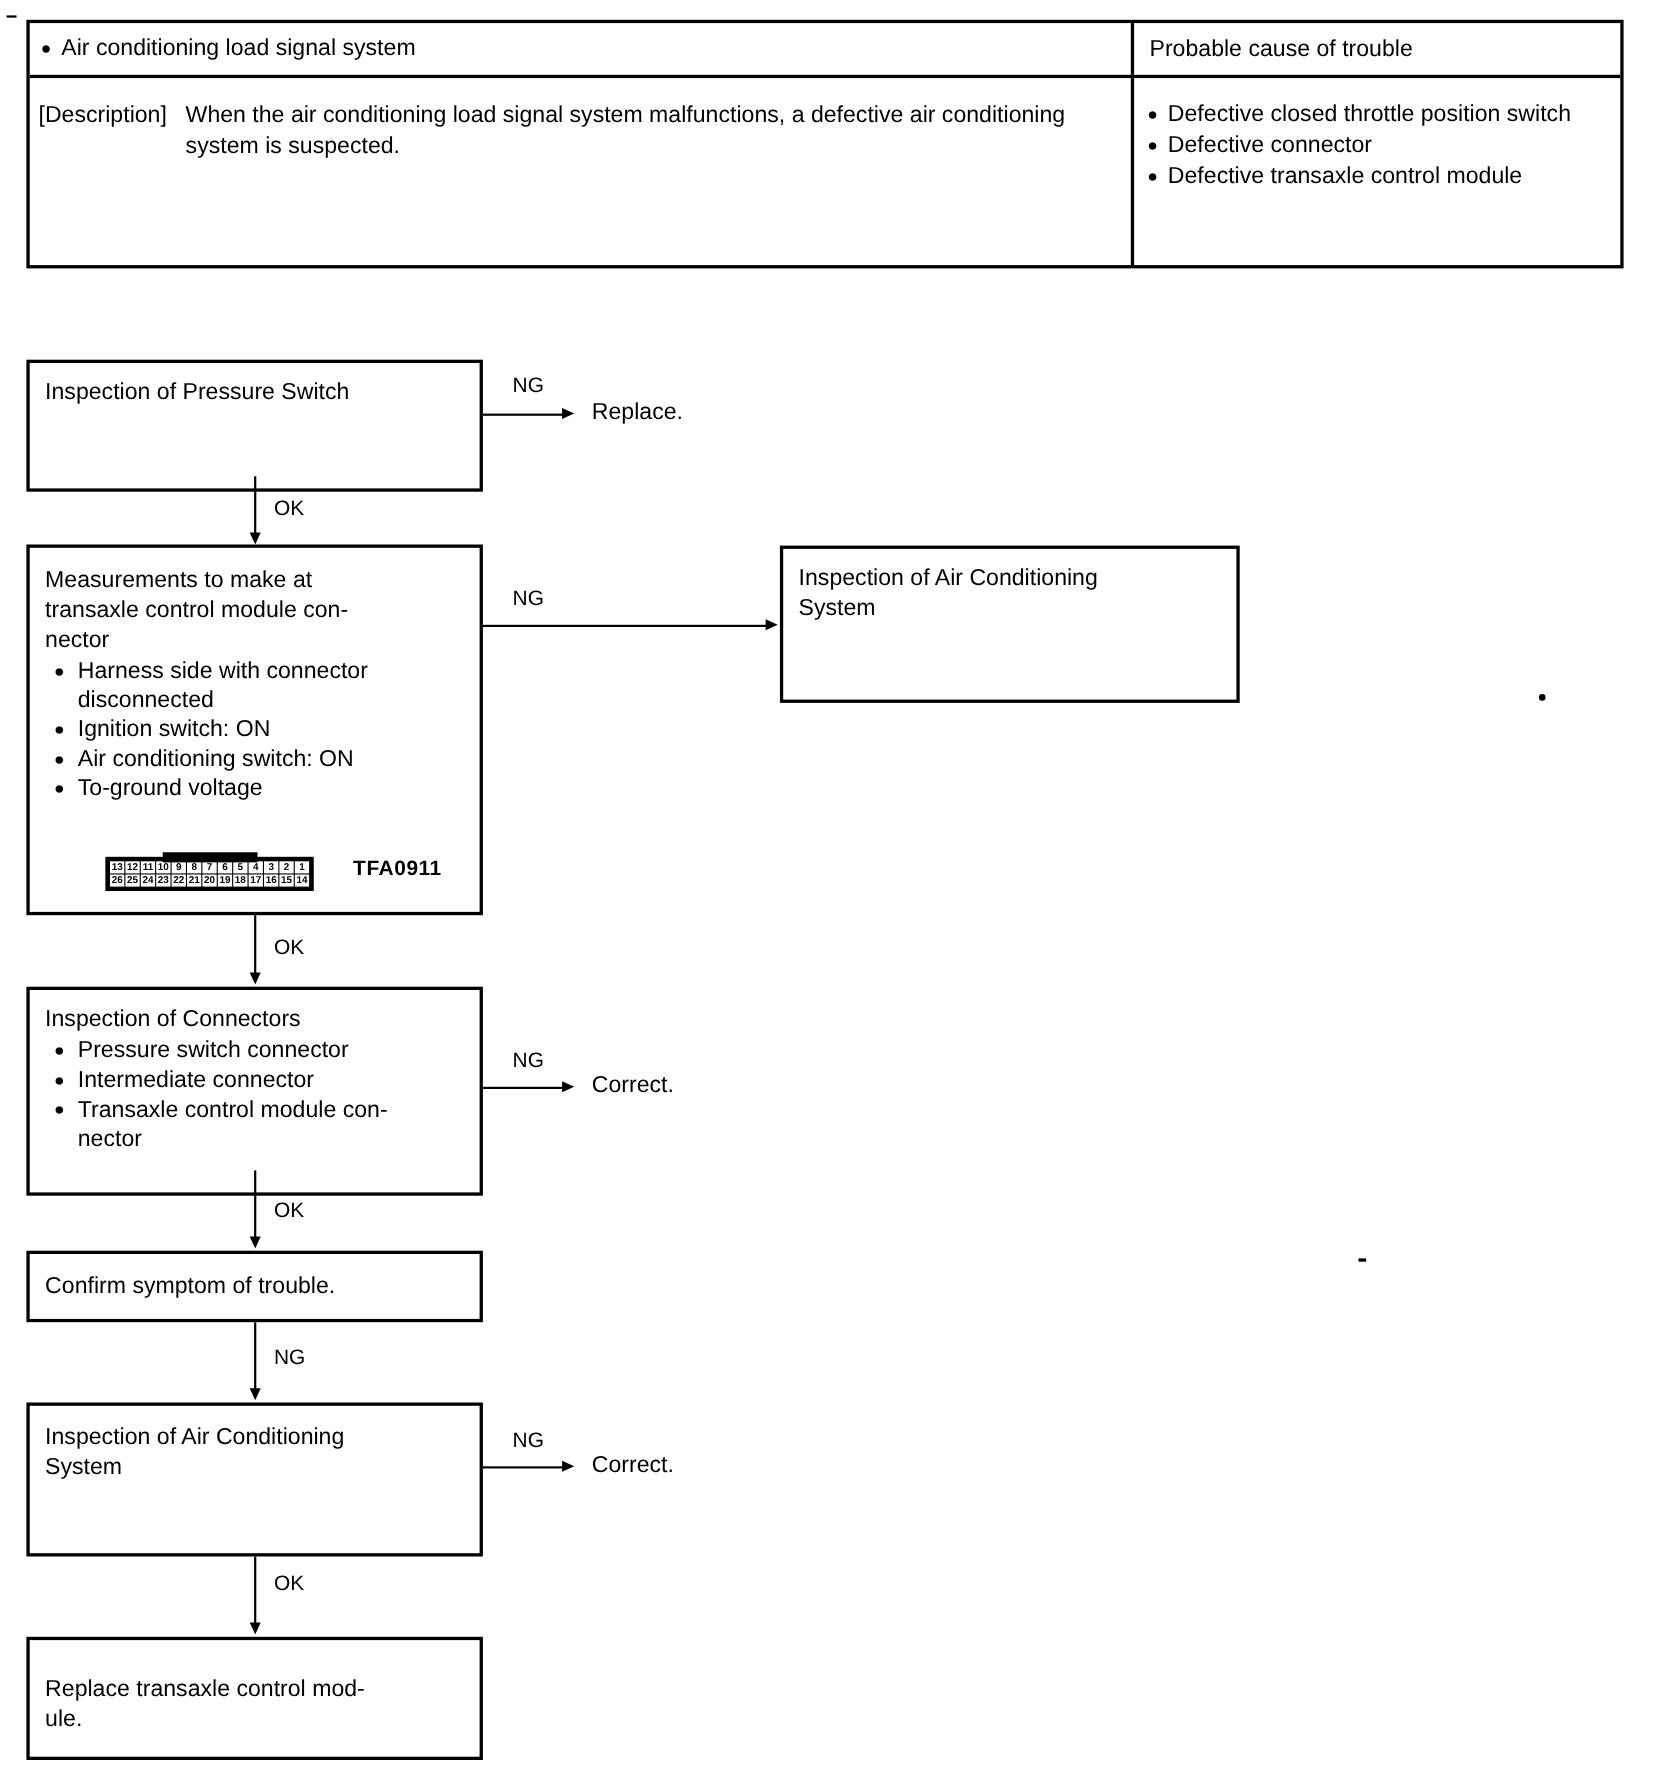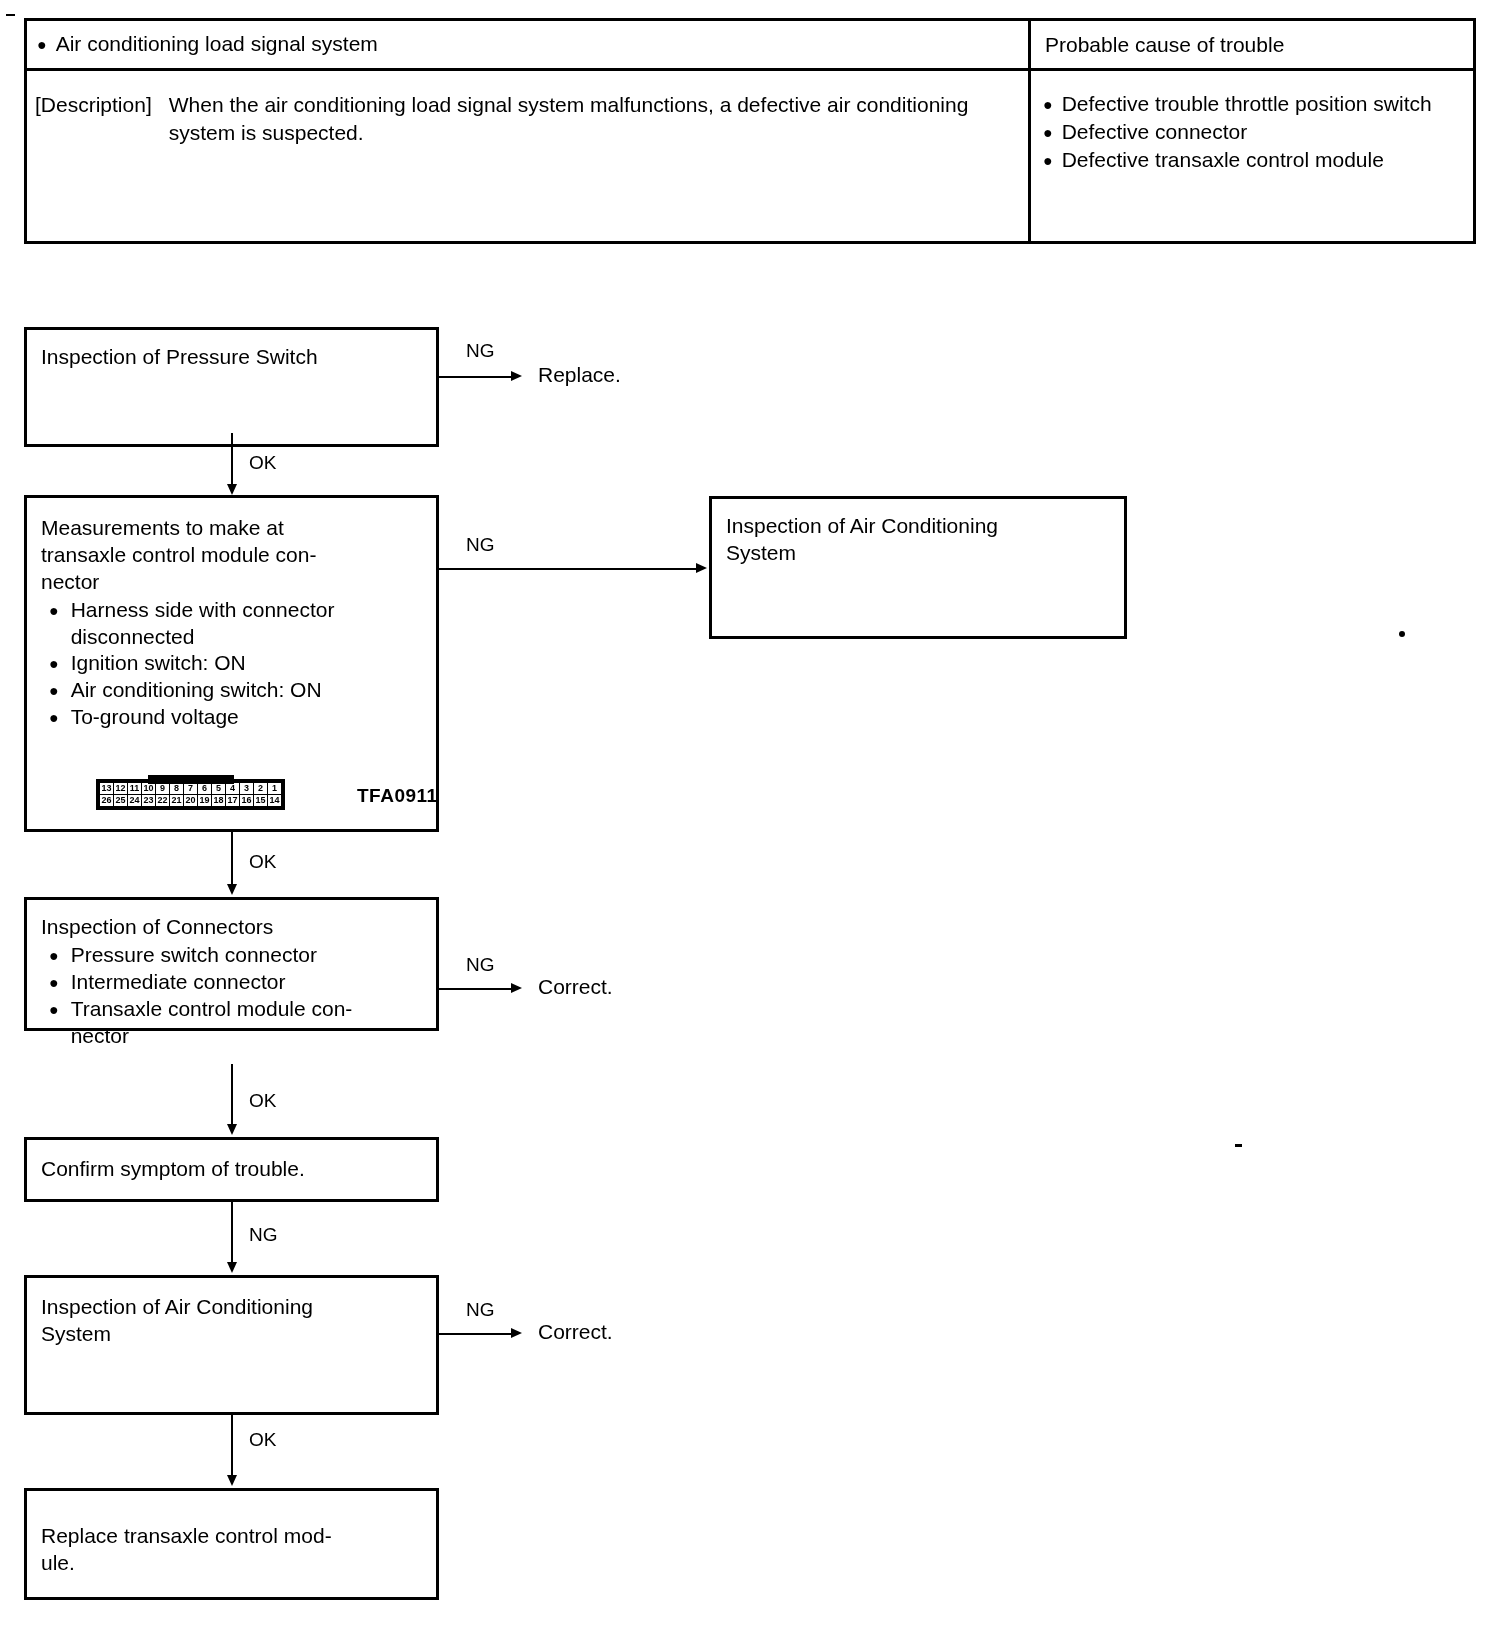--- a/index.html
+++ b/index.html
@@ -138,22 +138,21 @@
     padding-left: 36px;
     white-space: pre-line;
   }
 
   
   .conn-wrap {
     position: absolute;
     left: 96px;
     top: 779px;
     display: flex;
-    align-items: center;
-    gap: 36px;
+    align-items: flex-start;
   }
   .conn {
     position: relative;
     border: 3px solid #000;
     border-top-width: 3px;
     background: #000;
     padding: 0;
     box-sizing: content-box;
   }
   .conn-tab {
@@ -252,21 +251,21 @@
     <div class="hdr-left">
       <div class="desc-cell">
         <span class="desc-label">[Description]</span>
         <span class="desc-text">When the air conditioning load signal system malfunctions, a defective air conditioning system is suspected.</span>
       </div>
     </div>
     <div class="hdr-right">
       <div class="cause-list">
         <div class="cause-item">
           <span class="bullet">●</span>
-          <span>Defective trouble throttle position switch</span>
+          <span>Defective closed throttle position switch</span>
         </div>
         <div class="cause-item">
           <span class="bullet">●</span>
           <span>Defective connector</span>
         </div>
         <div class="cause-item">
           <span class="bullet">●</span>
           <span>Defective transaxle control module</span>
         </div>
       </div>
@@ -361,21 +360,21 @@
 
   <div class="fbox" style="left:709px; top:496px; width:418px; height:143px;">
     <div class="title">Inspection of Air Conditioning
 System</div>
   </div>
 
   <div class="vline" style="left:231px; top:832px; height:60px;"></div>
   <div class="arrow-down" style="left:227px; top:884px;"></div>
   <div class="lbl" style="left:249px; top:851px;">OK</div>
 
-  <div class="fbox" style="left:24px; top:897px; width:415px; height:134px;">
+  <div class="fbox" style="left:24px; top:897px; width:415px; height:190px;">
     <div class="title">Inspection of Connectors</div>
     <div class="blist">
       <div class="bitem">
         <span class="bullet">●</span>
         <span class="btxt">Pressure switch connector</span>
       </div>
       <div class="bitem">
         <span class="bullet">●</span>
         <span class="btxt">Intermediate connector</span>
       </div>

